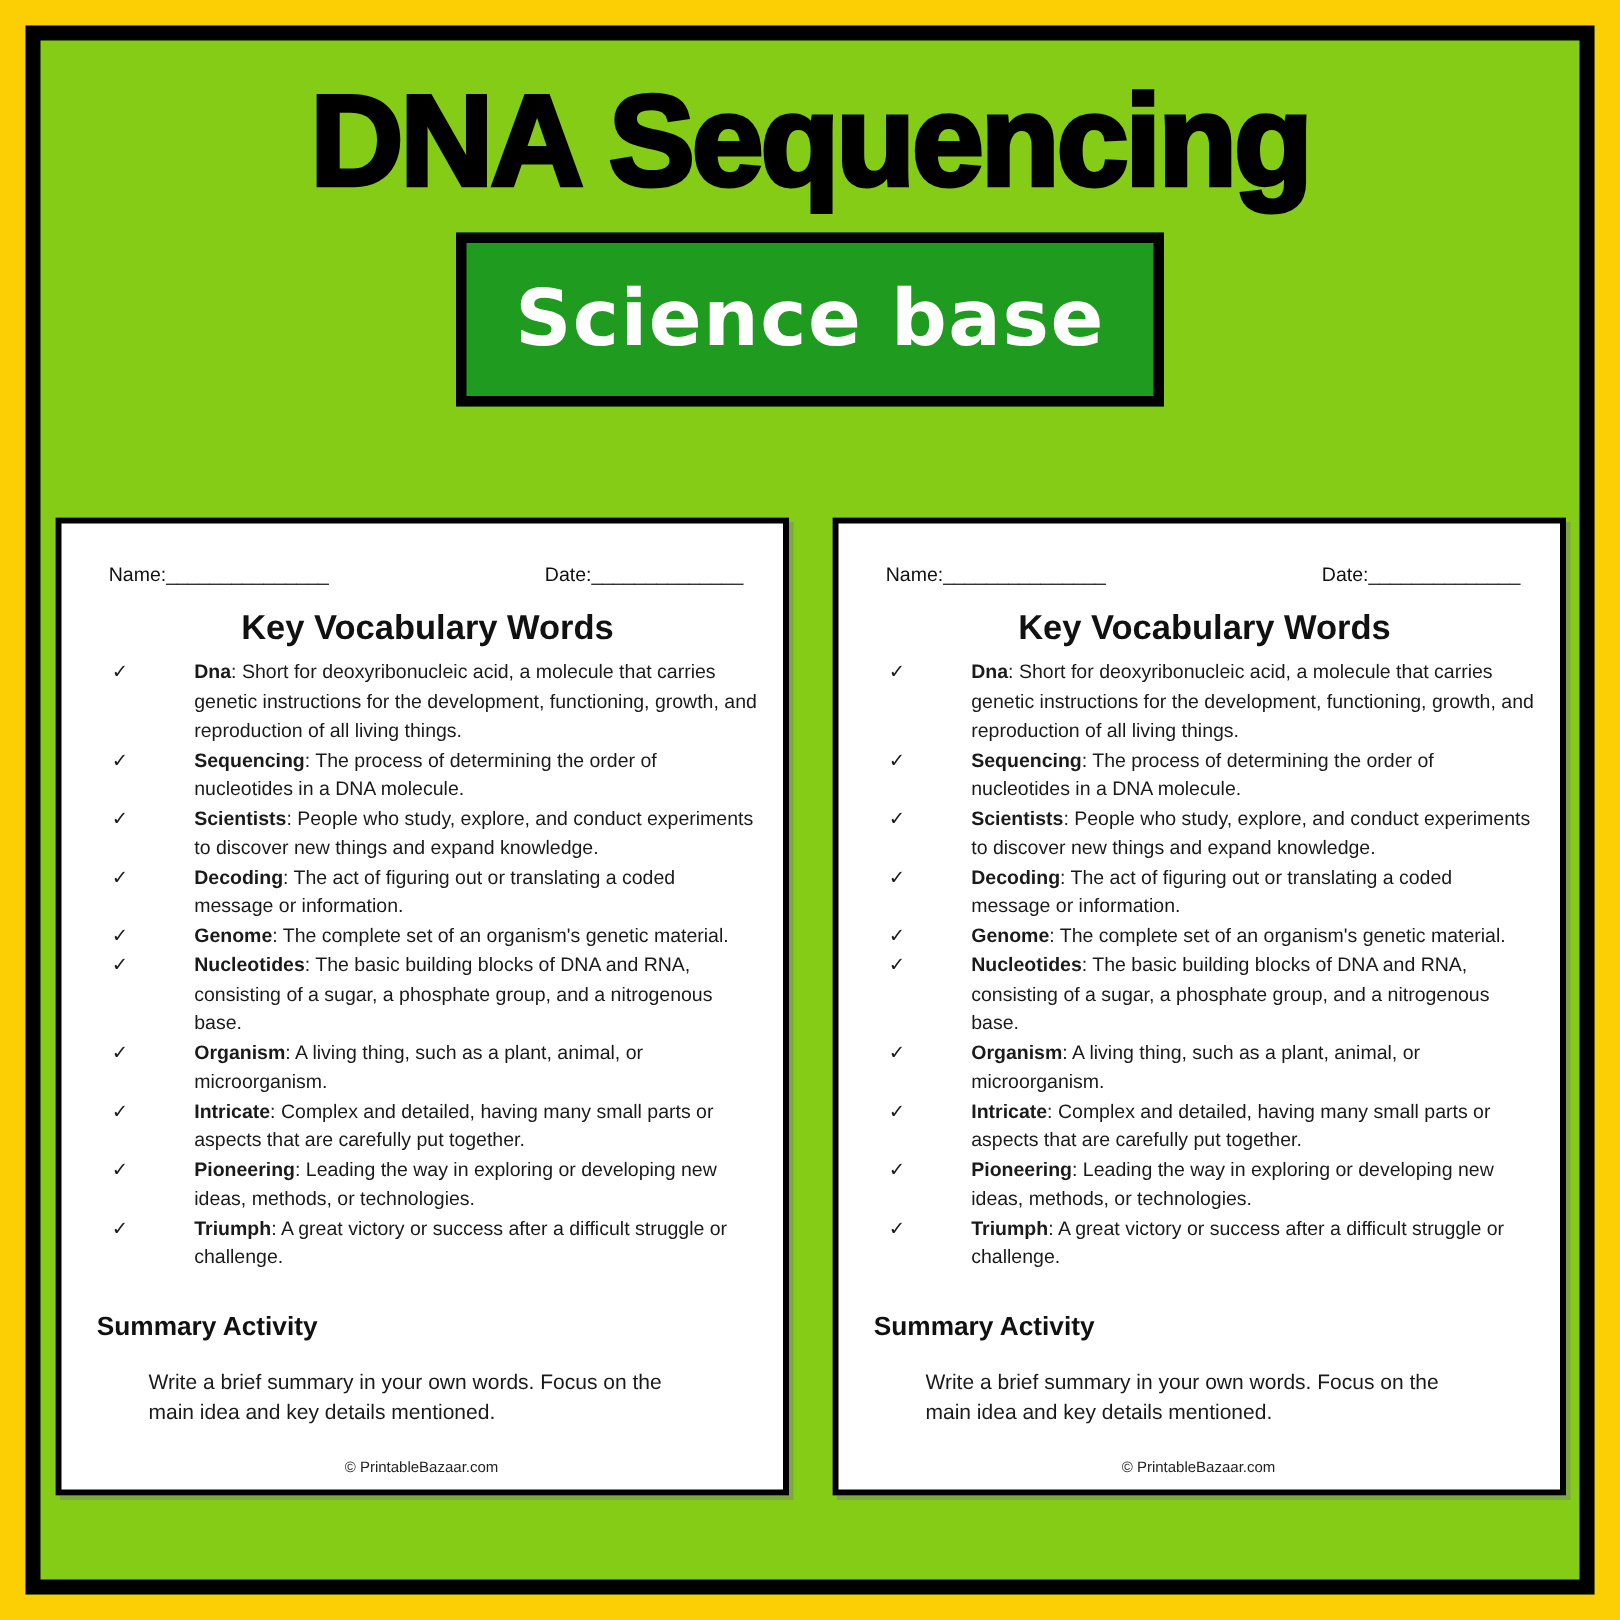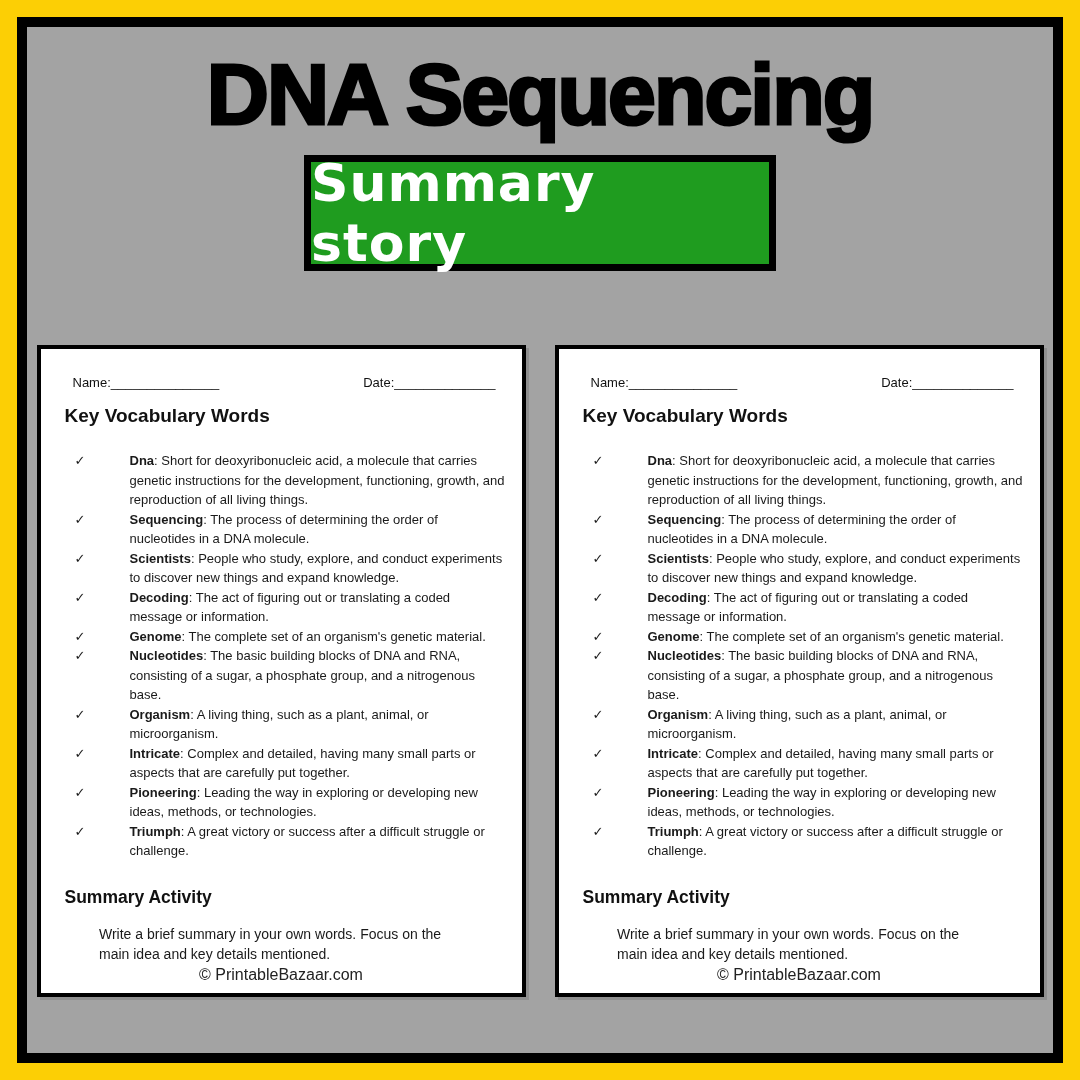--- a/index.html
+++ b/index.html
@@ -5,21 +5,21 @@
   html, body { margin: 0; padding: 0; }
   body {
     width: 1080px; height: 1080px;
     position: relative;
     background: #fccf05;
     font-family: "Liberation Sans", sans-serif;
     overflow: hidden;
   }
   .inner-frame {
     position: absolute; inset: 17px;
-    background: #a3a3a3;
+    background: #84cc16;
     border: 10px solid #000;
     box-sizing: border-box;
   }
   .page-title {
     text-align: center;
     margin: 24px 0 0 0;
     font-size: 86px;
     line-height: 1.02;
     font-weight: 900;
     letter-spacing: -2px;
@@ -56,23 +56,24 @@
     padding: 26px 16px 0 24px;
     color: #1a1a1a;
   }
   .page-header {
     display: flex; justify-content: space-between;
     font-size: 13px;
     padding: 0 10px 0 8px;
     color: #111;
   }
   .vocab-heading {
-    font-size: 19px;
+    text-align: center;
+    font-size: 23px;
     font-weight: 700;
-    margin: 15px 0 24px 0;
+    margin: 15px 0 6px 0;
     color: #111;
   }
   ul.vocab-list {
     list-style: none;
     margin: 0; padding: 0 0 0 10px;
     font-size: 13px;
     line-height: 1.5;
   }
   ul.vocab-list li {
     display: flex;
@@ -98,33 +99,33 @@
   .summary-instructions {
     font-size: 14px;
     line-height: 1.45;
     margin: 16px auto;
     max-width: 372px;
   }
   .copyright-footer {
     position: absolute;
     bottom: 9px; left: 0; right: 0;
     text-align: center;
-    font-size: 16px;
+    font-size: 10px;
     color: #222;
   }
 </style>
 </head>
 <body>
 
 <div class="inner-frame">
 
   <h1 class="page-title">DNA Sequencing</h1>
 
   <div class="category-banner">
-    <span class="banner-label">Summary story</span>
+    <span class="banner-label">Science base</span>
   </div>
 
   <div class="pages-row">
 
     <div class="worksheet-page">
       <div class="page-header">
         <span>Name:_______________</span>
         <span>Date:______________</span>
       </div>
       <h2 class="vocab-heading">Key Vocabulary Words</h2>

